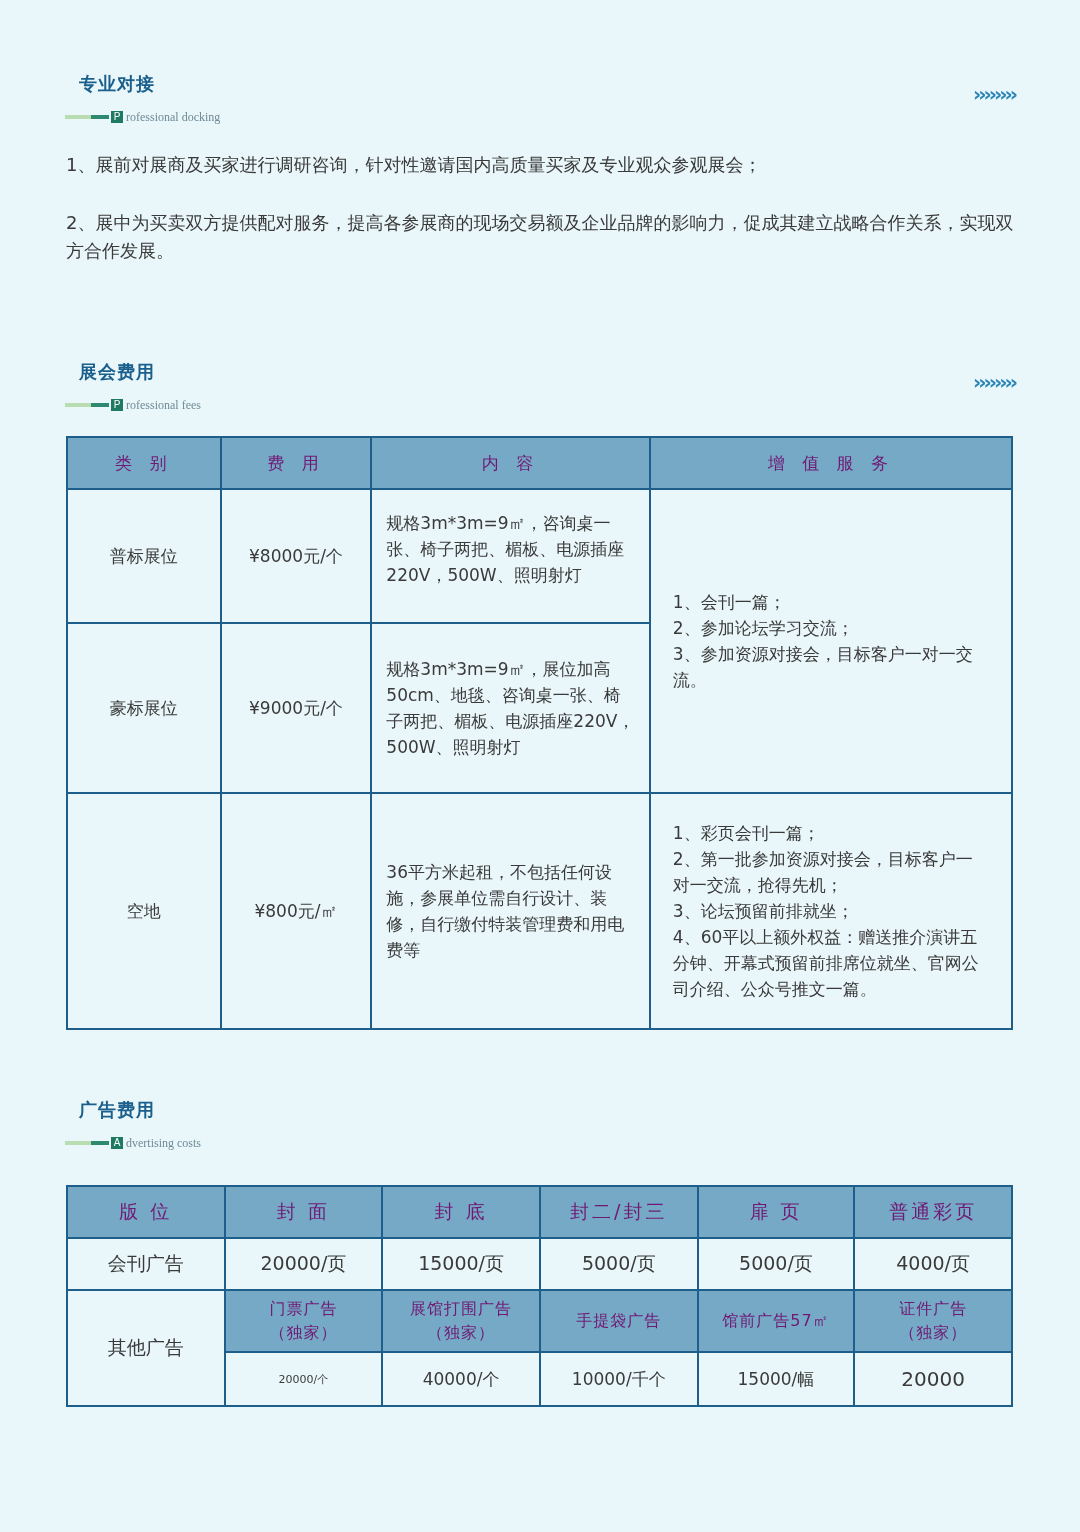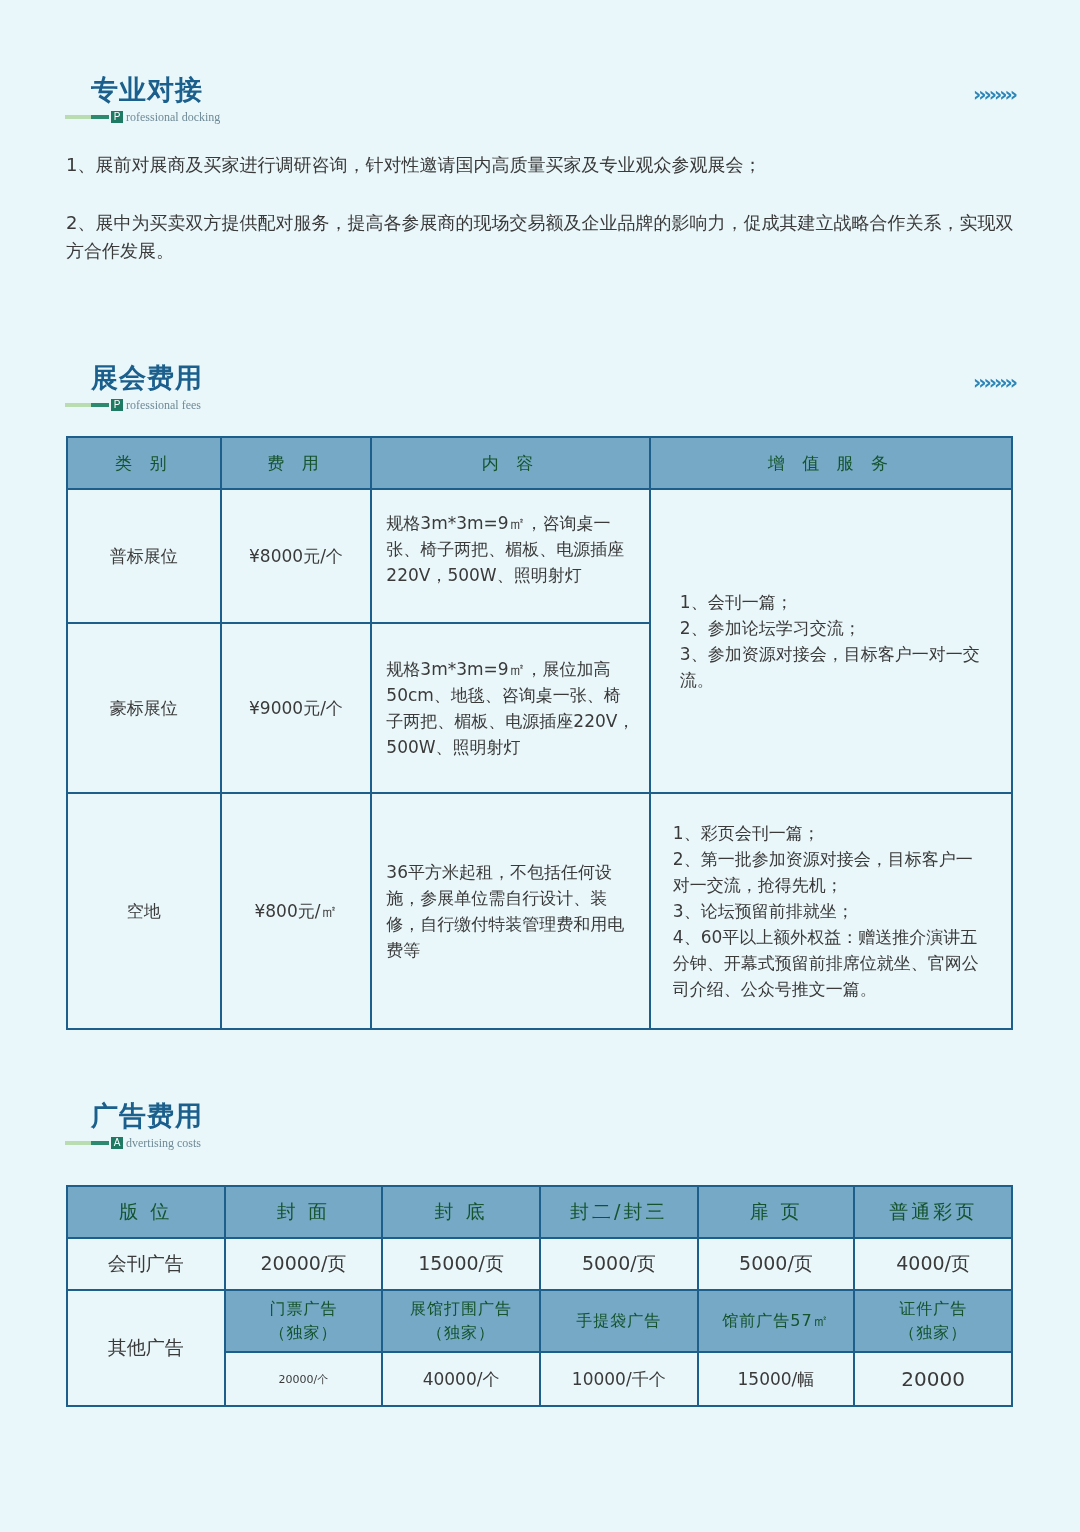--- a/index.html
+++ b/index.html
@@ -1,32 +1,32 @@
 <!DOCTYPE html>
 <html><head>
 <meta charset="utf-8">
 <style>
   * { margin:0; padding:0; box-sizing:border-box; }
   html, body { width:1080px; height:1532px; background:#eaf7fa; overflow:hidden; }
   body { font-family:"DejaVu Sans", "Liberation Sans", sans-serif; color:#333; position:relative; }
 
   .section-head { position:absolute; left:65px; width:950px; height:60px; }
-  .section-head .title { position:absolute; left:14px; top:0; font-size:27px; font-weight:bold; color:#1b5f8c; letter-spacing:1px;margin-left:12px; }
+  .section-head .title { position:absolute; left:14px; top:0; font-size:18px; font-weight:bold; color:#1b5f8c; letter-spacing:1px; }
   .section-head .sub { position:absolute; left:0; top:38px; height:14px; display:flex; align-items:center; }
   .section-head .bar-light { width:26px; height:4px; background:#b9dcb1; }
   .section-head .bar-dark { width:18px; height:4px; background:#2d8a6e; }
   .section-head .letter { width:12px; height:12px; background:#1f7a63; color:#fff; font-size:10px; line-height:12px; text-align:center; font-family:"Liberation Sans", sans-serif; margin-left:2px; }
   .section-head .sub-text { font-size:12px; color:#6e8a96; margin-left:3px; font-family:Liberation Serif, serif; }
   .section-head .chevrons { position:absolute; right:0; top:10px; color:#2e86b8; font-size:20px; letter-spacing:-3px; font-weight:bold; }
 
   .para { position:absolute; left:66px; width:950px; font-size:18px; line-height:28px; color:#3a3a3a; }
 
   table { border-collapse:collapse; position:absolute; }
   th, td { border:2px solid #1e5e8a; text-align:center; vertical-align:middle; }
-  th { background:#75a9c5; color:#14532d; font-weight:normal; font-size:17px; letter-spacing:6px; }
+  th { background:#75a9c5; color:#701a75; font-weight:normal; font-size:17px; letter-spacing:6px; }
   td { font-size:17px; color:#3a3a3a; }
   td.left { text-align:left; padding:0 14px; line-height:26px; }
 
   #fees-table { left:66px; top:436px; width:947px; }
   #fees-table th { height:52px; }
 
   #ads-table { left:66px; top:1185px; width:947px; }
   #ads-table th { height:52px; font-size:19px; letter-spacing:3px; }
   #ads-table td { font-size:19px; }
   #ads-table th.sub { font-size:16px; letter-spacing:1px; line-height:24px; height:62px; }
@@ -70,21 +70,21 @@
       <tr>
     <th>类 别</th>
     <th>费 用</th>
     <th>内 容</th>
     <th>增 值 服 务</th>
   </tr>
   <tr style="height:134px;">
     <td>普标展位</td>
     <td>¥8000元/个</td>
     <td class="left" style="vertical-align:top;padding-top:20px;">规格3m*3m=9㎡，咨询桌一张、椅子两把、楣板、电源插座220V，500W、照明射灯</td>
-    <td class="left" rowspan="2" style="white-space:pre-line;padding-left:29px;padding-right:20px;border-radius:8px;">1、会刊一篇；
+    <td class="left" rowspan="2" style="white-space:pre-line;padding-left:22px;padding-right:20px;border-radius:8px;">1、会刊一篇；
 2、参加论坛学习交流；
 3、参加资源对接会，目标客户一对一交流。</td>
   </tr>
   <tr style="height:170px;">
     <td>豪标展位</td>
     <td>¥9000元/个</td>
     <td class="left">规格3m*3m=9㎡，展位加高50cm、地毯、咨询桌一张、椅子两把、楣板、电源插座220V，500W、照明射灯</td>
   </tr>
   <tr style="height:236px;">
     <td>空地</td>

